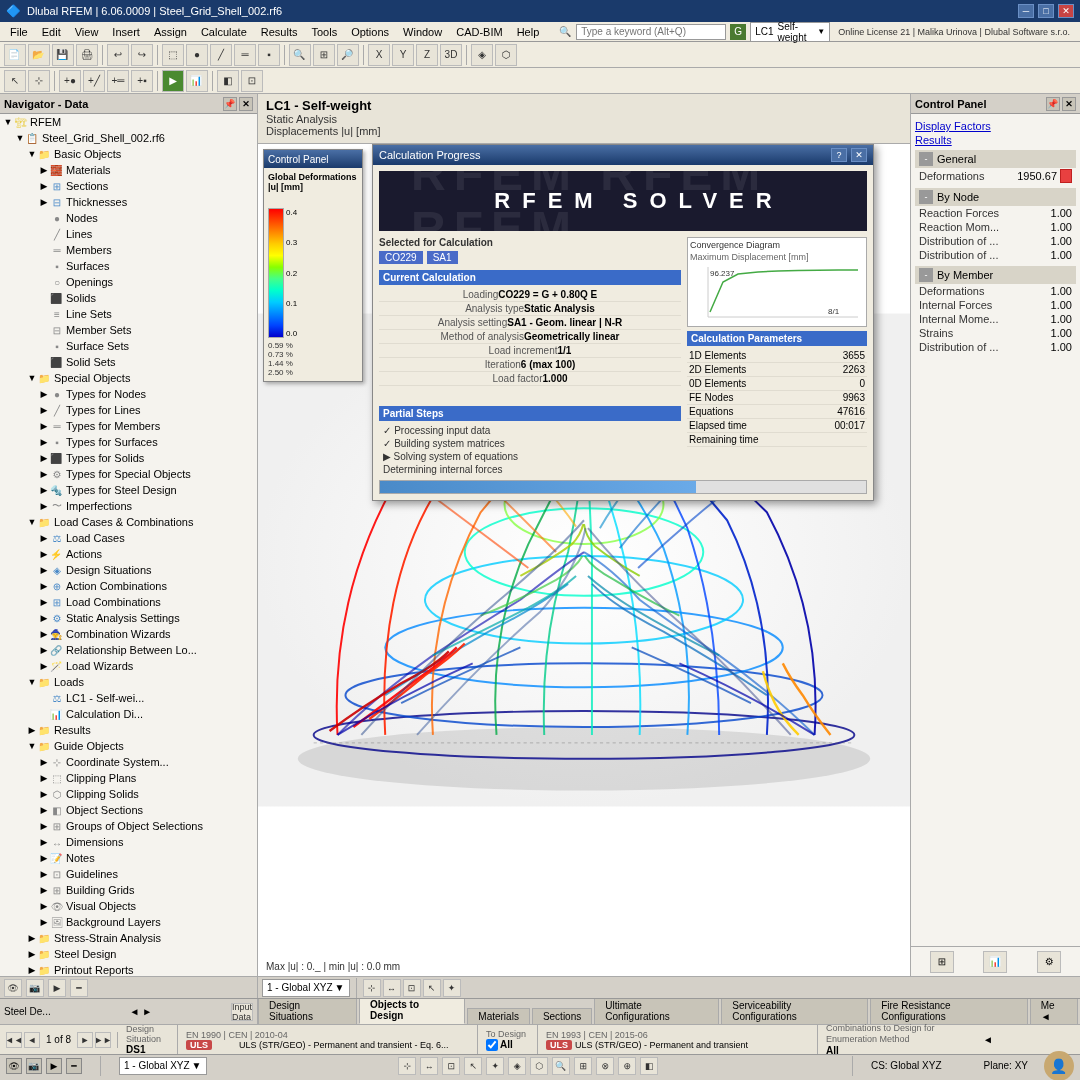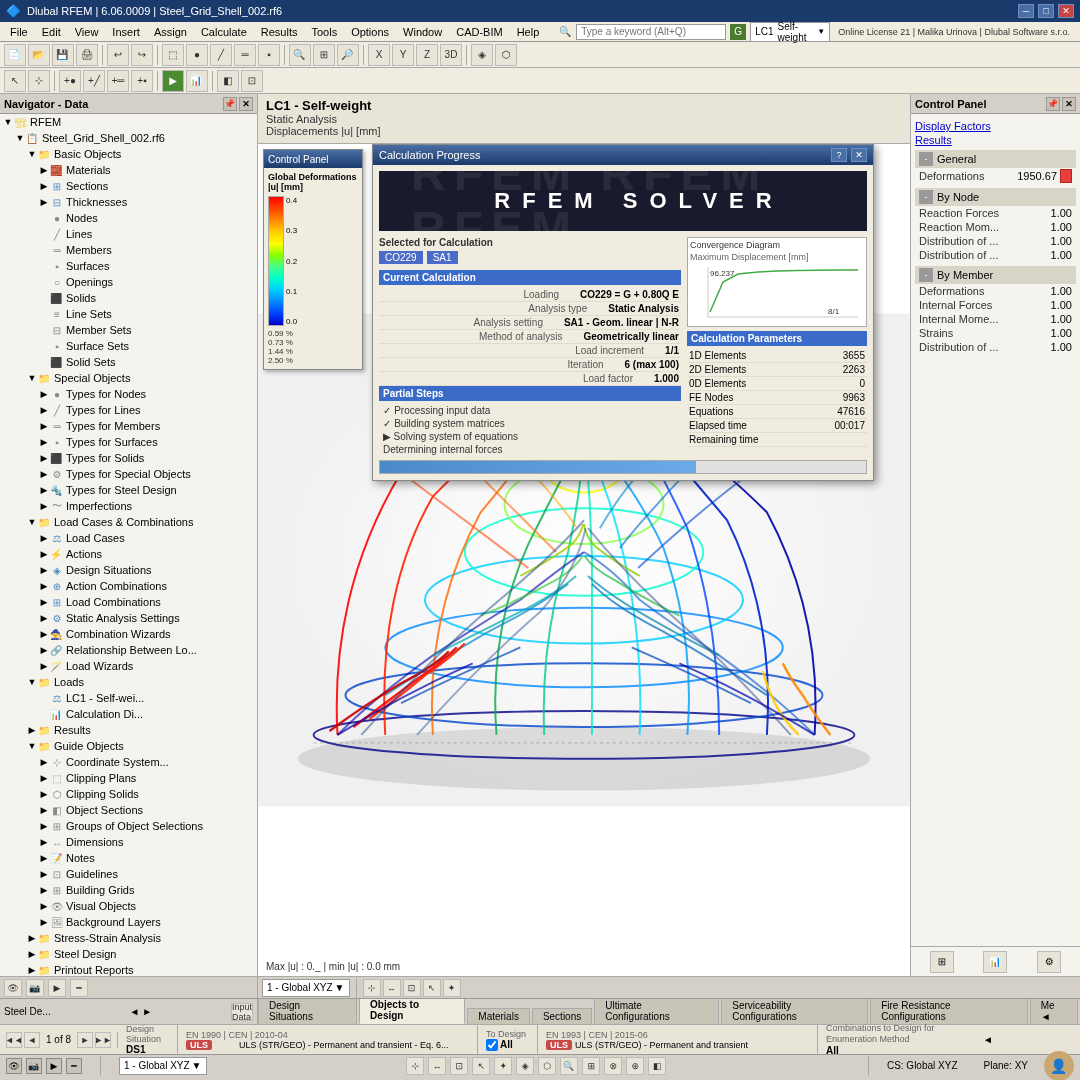--- a/index.html
+++ b/index.html
@@ -68,36 +68,36 @@
     .cp-row { display: flex; justify-content: space-between; align-items: center; padding: 1px 4px; font-size: 11px; }
     .cp-row-label { color: #333; }
     .cp-row-value { color: #000; }
     .cp-footer { height: 30px; border-top: 1px solid #aaa; display: flex; align-items: center; justify-content: space-around; padding: 0 4px; }
     .cp-footer-btn { width: 24px; height: 22px; background: #e8e4d8; border: 1px solid #bbb; display: flex; align-items: center; justify-content: center; font-size: 10px; cursor: pointer; }
     .dialog { position: absolute; top: 0; left: 140px; width: 500px; background: #f0ece0; border: 1px solid #888; box-shadow: 3px 3px 8px rgba(0,0,0,0.4); pointer-events: all; }
     .dialog-title { height: 20px; background: linear-gradient(to bottom, #4a6fa5, #1a3a6b); color: #fff; display: flex; align-items: center; justify-content: space-between; padding: 0 6px; font-size: 11px; }
     .dialog-content { padding: 6px; }
     .dialog-rfem { background: #1a1a2e; height: 60px; display: flex; align-items: center; justify-content: center; margin-bottom: 6px; overflow: hidden; }
     .dlg-section { background: #3a6bc8; color: #fff; padding: 2px 4px; font-size: 10px; font-weight: bold; margin-bottom: 3px; }
-    .dlg-row { display: flex; justify-content: flex-end; padding: 1px 2px; font-size: 10px; border-bottom: 1px solid #e0dcd0; gap: 21px; }
+    .dlg-row { display: flex; justify-content: center; padding: 1px 2px; font-size: 10px; border-bottom: 1px solid #e0dcd0; }
     .dlg-row-label { color: #555; }
     .dlg-row-value { color: #000; font-weight: bold; }
-    .dlg-steps-section { margin-top: 0; }
+    .dlg-steps-section { margin-top: 20px; }
     .dlg-step { padding: 1px 4px; font-size: 10px; color: #333; }
     .conv-diagram { background: #fff; border: 1px solid #aaa; height: 90px; position: relative; }
     .conv-title { font-size: 9px; color: #333; padding: 2px; }
     .cp-param-row { display: flex; justify-content: space-between; padding: 1px 2px; border-bottom: 1px solid #e0dcd0; font-size: 10px; gap: 33px; }
     .dialog-footer { display: flex; justify-content: flex-end; padding: 4px; border-top: 1px solid #ccc; }
     .cancel-btn { padding: 3px 16px; background: #e8e4d8; border: 1px solid #999; font-size: 11px; cursor: pointer; }
 
     
     .mini-cp { position: absolute; top: 0; left: 0; width: 110px; background: #f0ece0; border: 1px solid #888; box-shadow: 2px 2px 4px rgba(0,0,0,0.3); }
     .mini-cp-title { height: 18px; background: linear-gradient(to bottom, #4a6fa5, #1a3a6b); color: #fff; display: flex; align-items: center; padding: 0 4px; font-size: 10px; }
     .mini-cp-body { padding: 4px; }
-    .mini-cp-label { font-size: 10px; font-weight: bold; margin-bottom: 4px; }
+    .mini-cp-label { font-size: 10px; font-weight: bold; margin-bottom: 16px; }
     .color-scale { display: flex; flex-direction: column; }
 
     
     .status-bar { height: 22px; background: #d4d0c8; border-top: 1px solid #999; display: flex; align-items: center; padding: 0 6px; font-size: 10px; gap: 16px; }
 
     
     .design-bar { height: 30px; background: #e8e4d8; border-top: 1px solid #aaa; display: flex; align-items: center; font-size: 10px; }
     .design-cell { padding: 2px 8px; border-right: 1px solid #aaa; display: flex; flex-direction: column; justify-content: center; height: 100%; }
     .design-cell-title { font-size: 9px; color: #666; }
     .design-cell-value { font-size: 10px; font-weight: bold; }
@@ -945,16 +945,16 @@
     <div class="tb-btn" style="width:18px;height:18px;font-size:9px;">◈</div>
     <div class="tb-btn" style="width:18px;height:18px;font-size:9px;">⬡</div>
     <div class="tb-btn" style="width:18px;height:18px;font-size:9px;">🔍</div>
     <div class="tb-btn" style="width:18px;height:18px;font-size:9px;">⊞</div>
     <div class="tb-btn" style="width:18px;height:18px;font-size:9px;">⊗</div>
     <div class="tb-btn" style="width:18px;height:18px;font-size:9px;">⊕</div>
     <div class="tb-btn" style="width:18px;height:18px;font-size:9px;">◧</div>
   </div>
   <div class="toolbar-sep"></div>
   <span style="font-size:10px;">CS: Global XYZ</span>
-  <span style="font-size:10px;margin-left:10px;">Plane: XY</span>
+  <span style="font-size:10px;margin-left:26px;">Plane: XY</span>
 
   <div style="width:30px;height:30px;border-radius:50%;overflow:hidden;margin-left:auto;background:#c8a870;display:flex;align-items:center;justify-content:center;font-size:14px;">👤</div>
 </div>
 
 </body></html>

